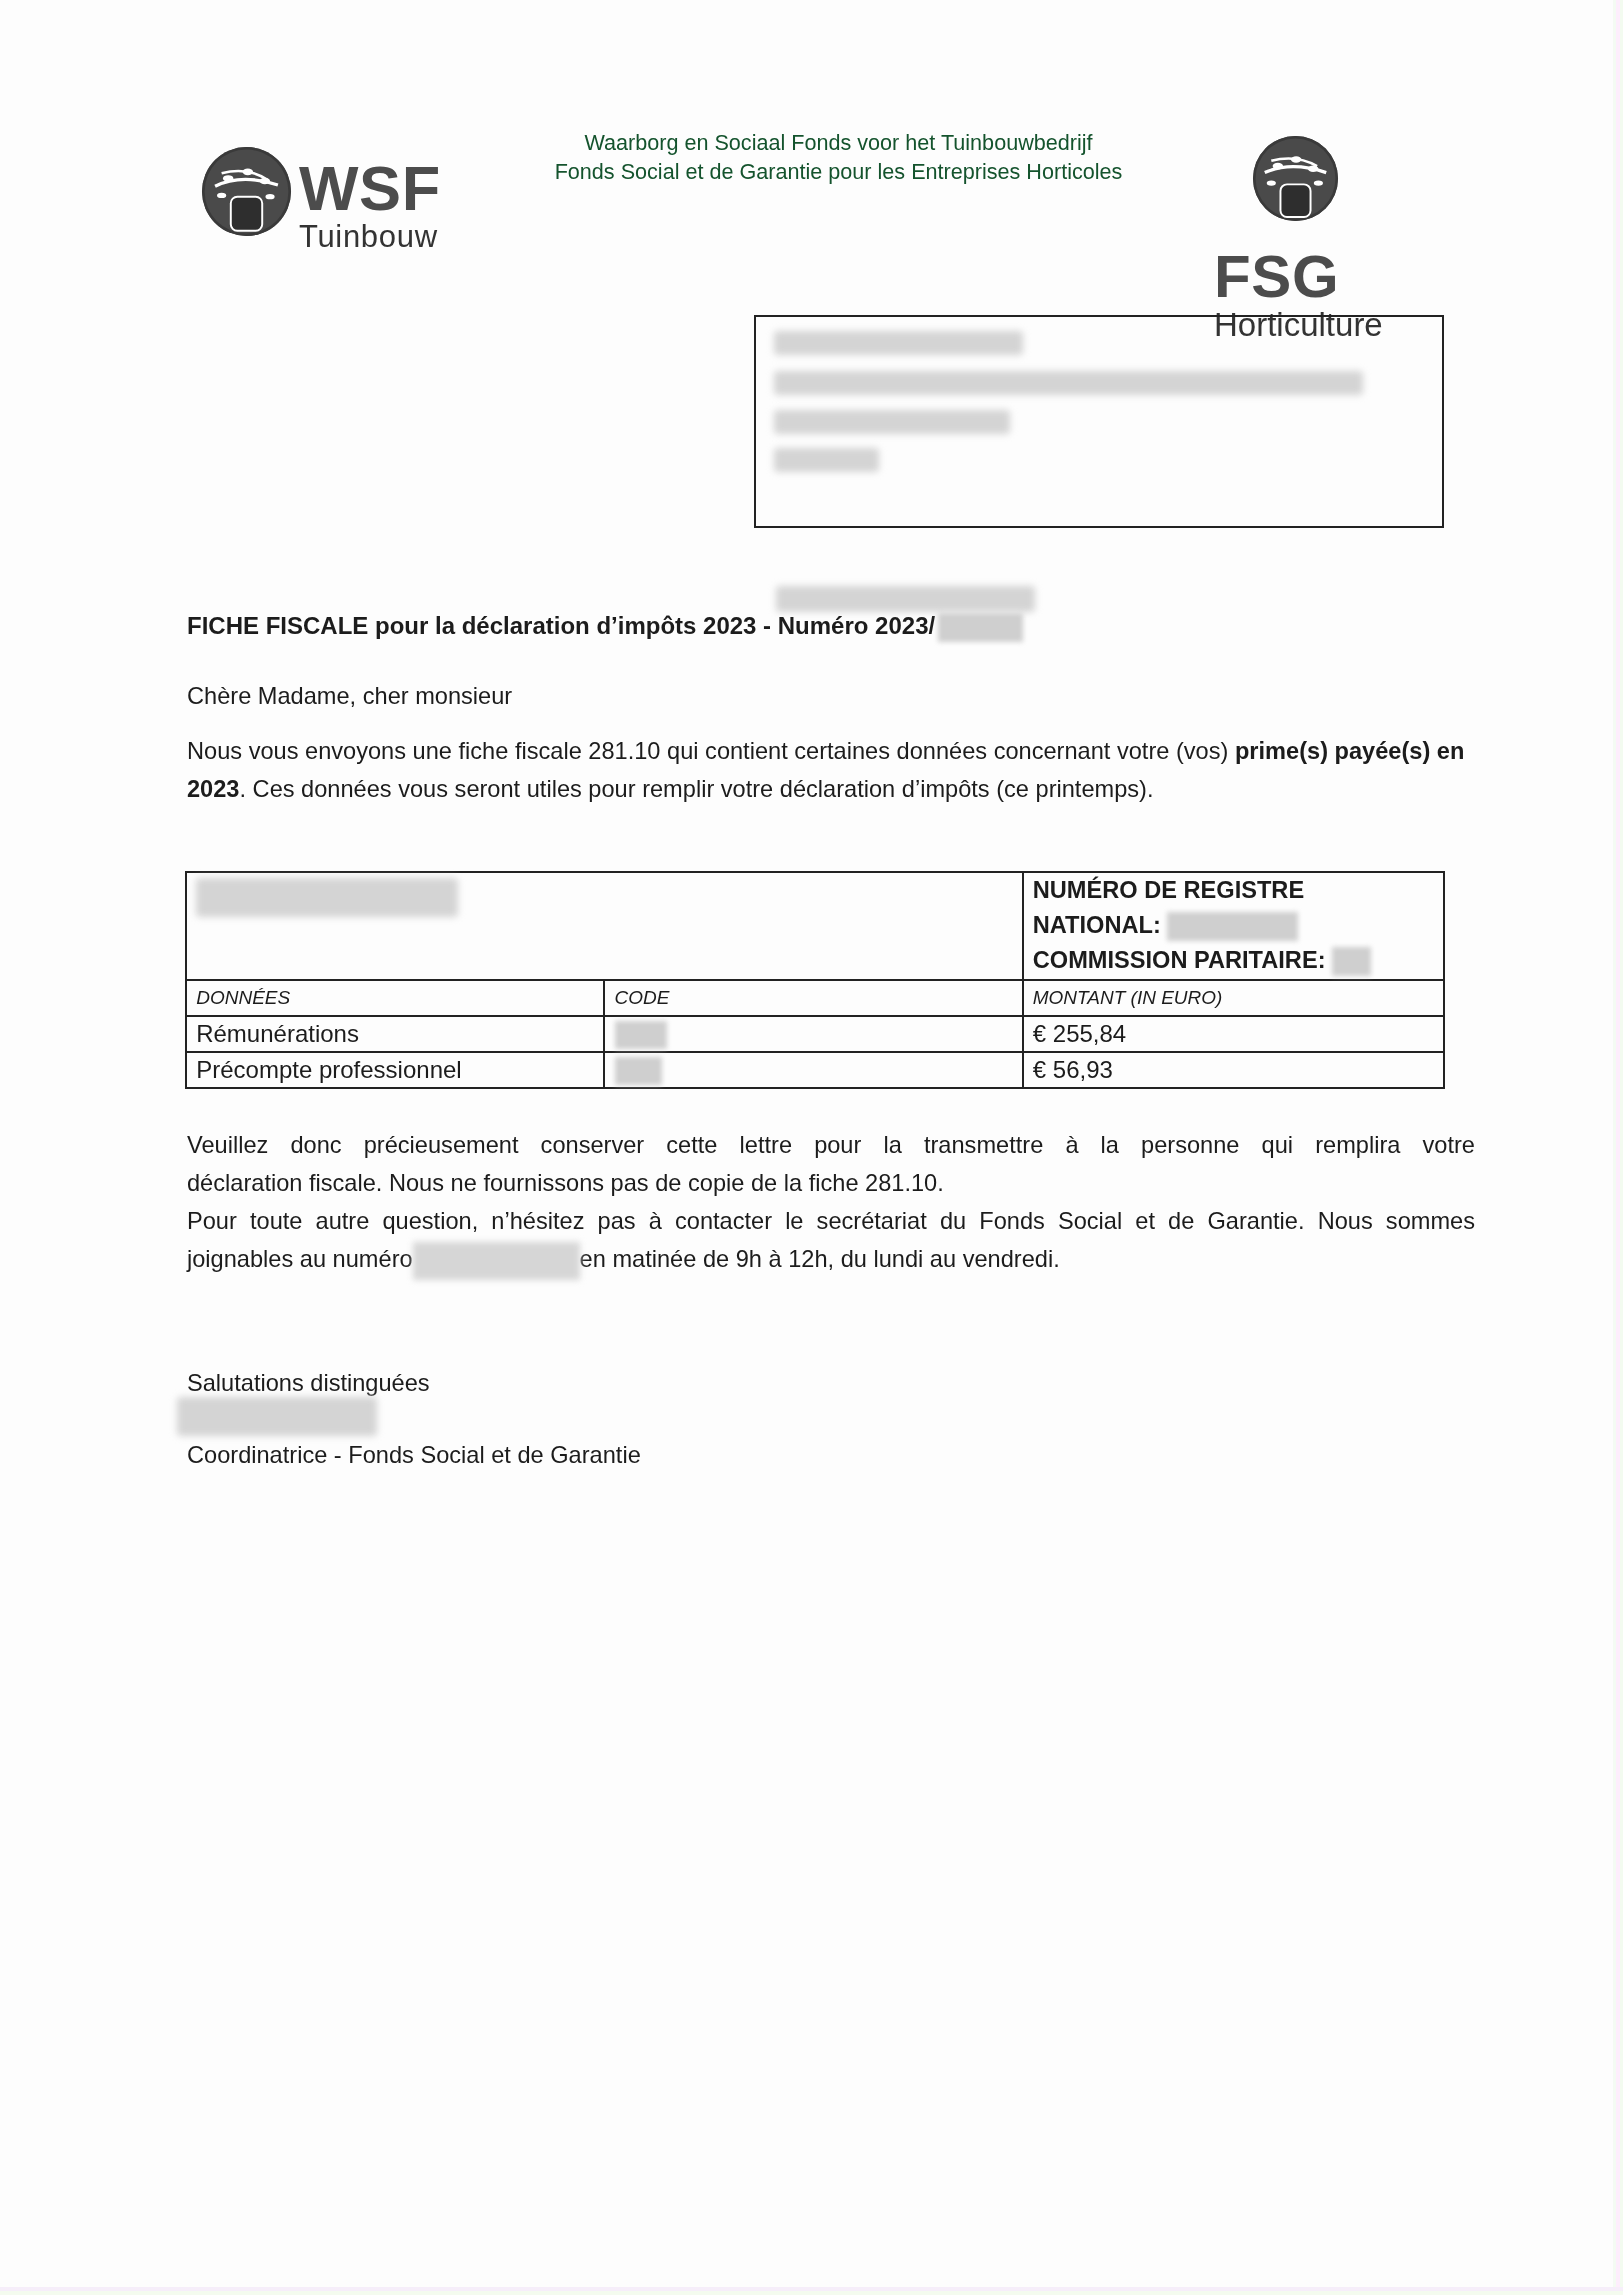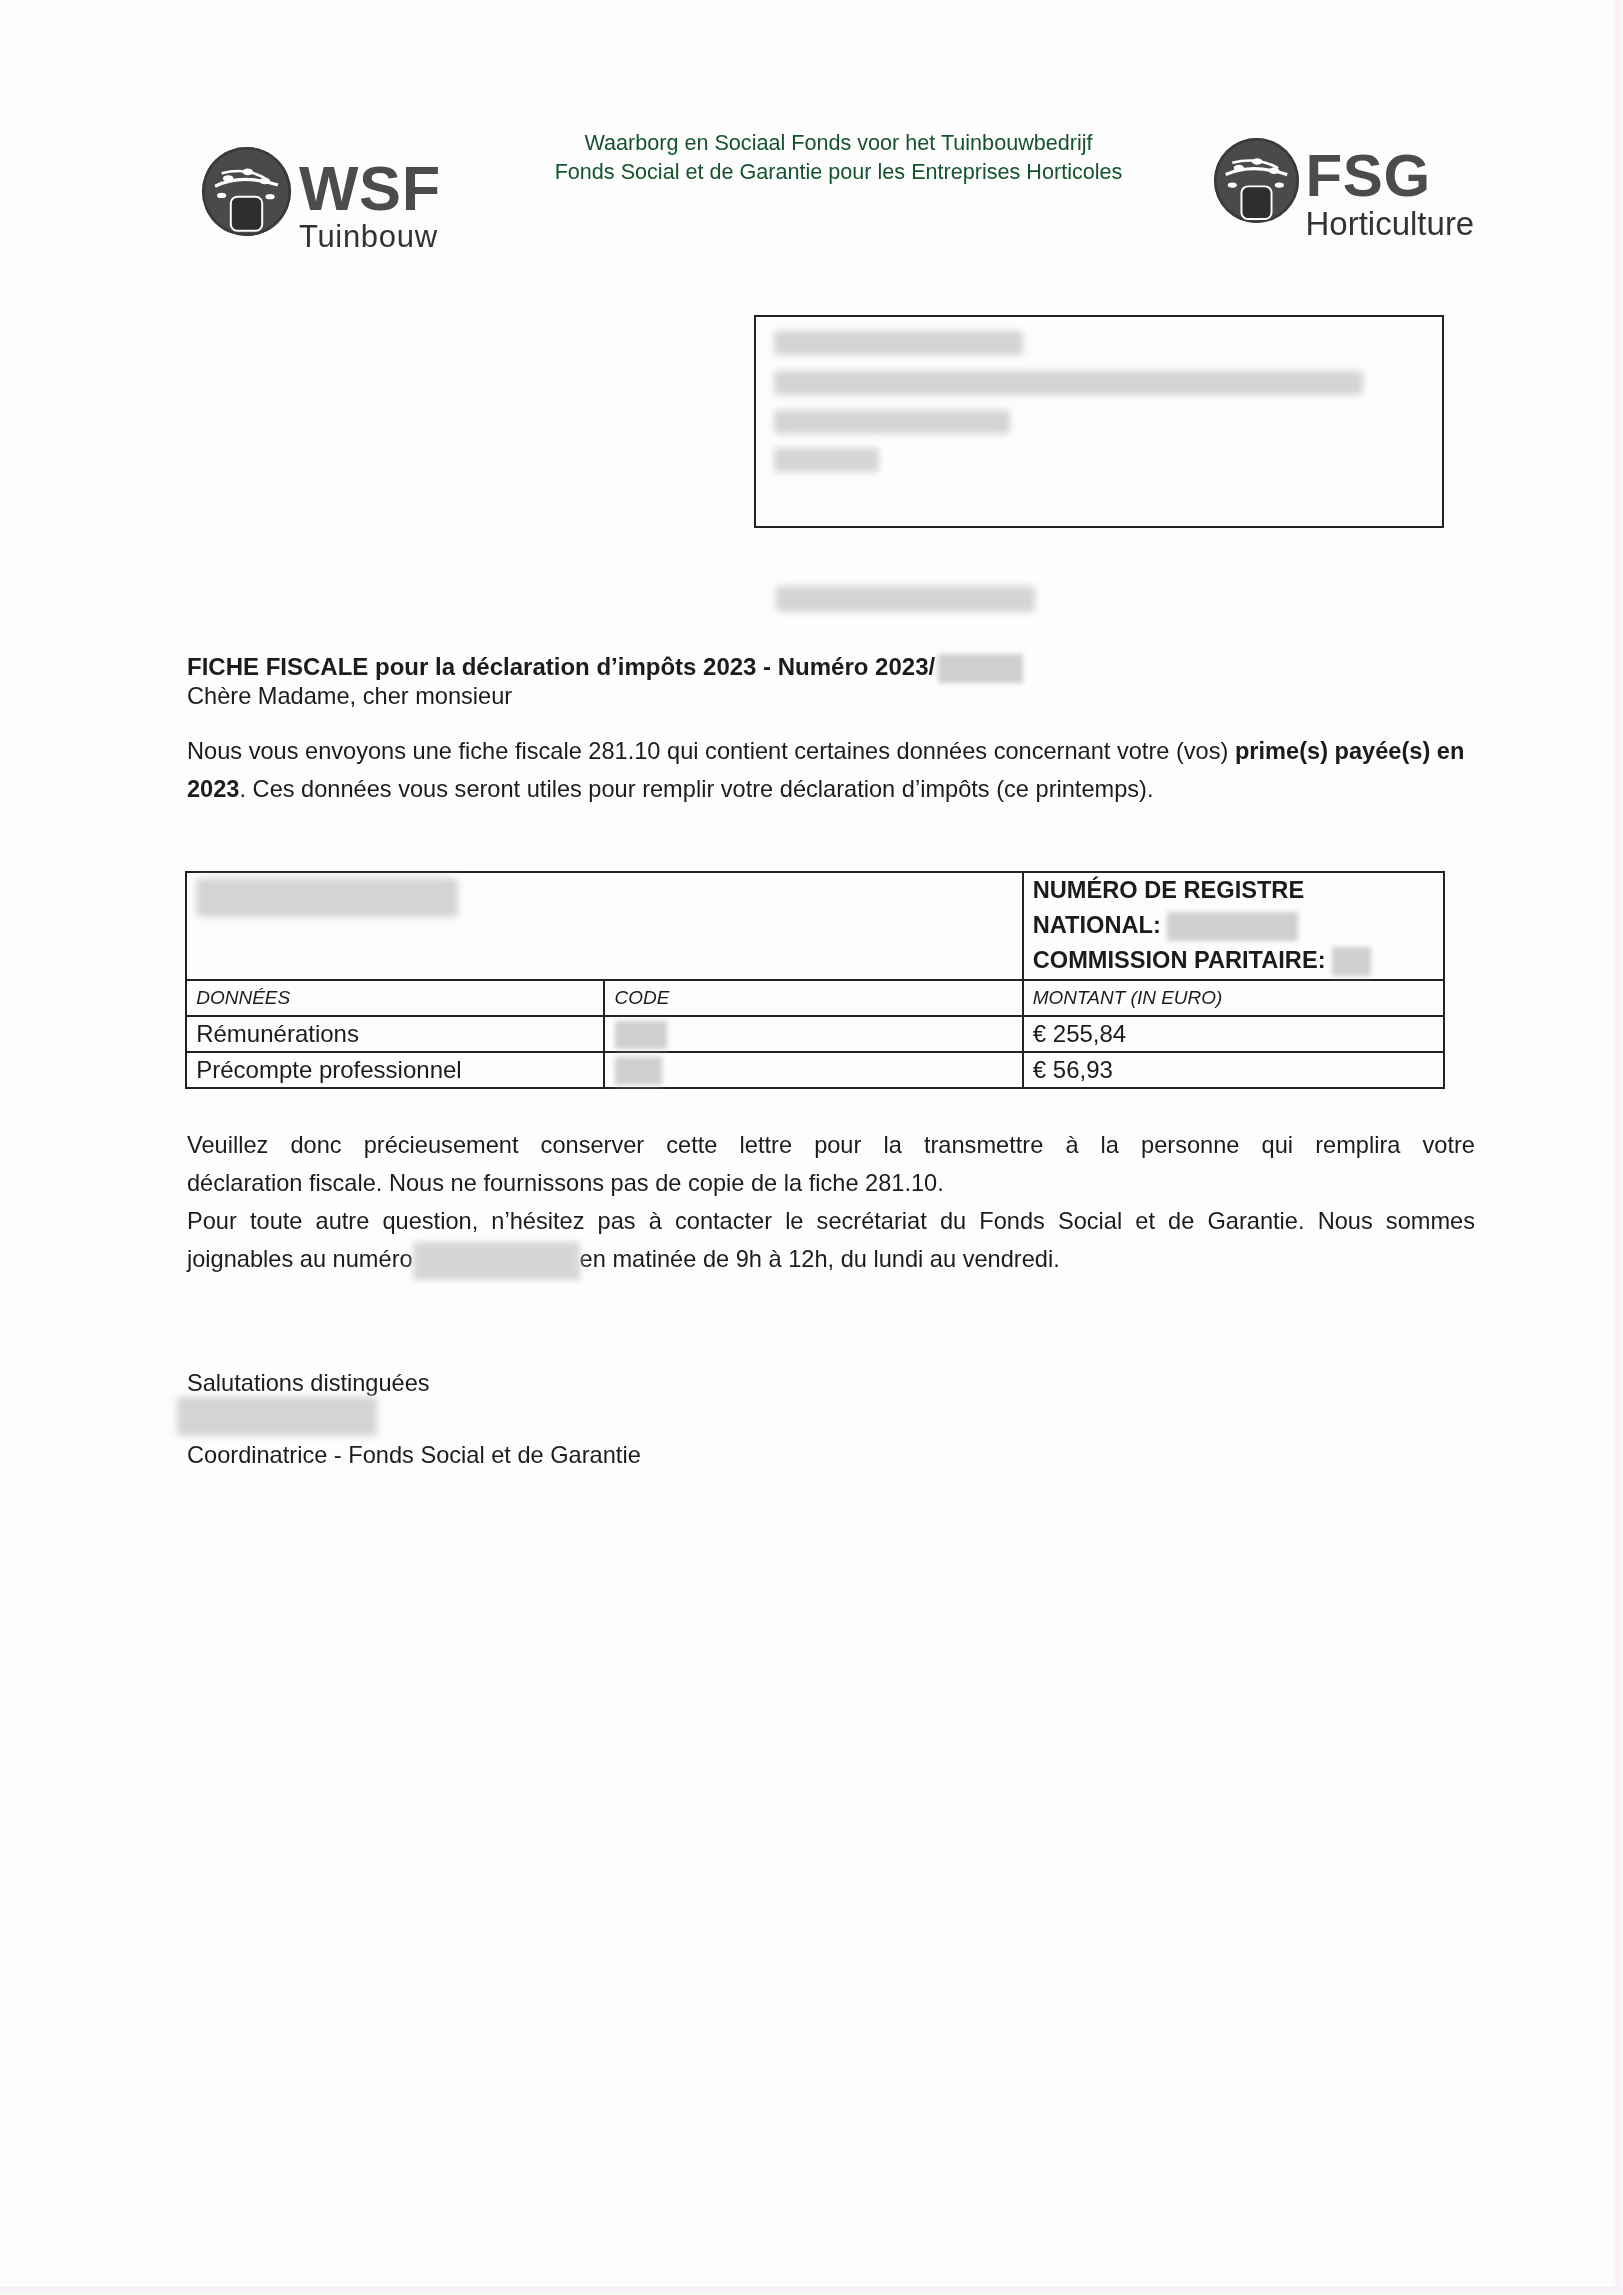--- a/index.html
+++ b/index.html
@@ -22,38 +22,38 @@
     .logo-emblem svg { position: absolute; left: 0; top: 0; }
     .logo-text { display: flex; flex-direction: column; line-height: 1; }
     .logo-abbr { font-weight: bold; color: #4c4c4c; letter-spacing: 0.7px; margin-top: 26px; }
     .logo-sub { color: #333; font-weight: normal; }
 
     .logo-wsf { left: 202px; top: 131px; }
     .logo-wsf .logo-emblem { width: 89px; height: 89px; margin-right: 7.9px; }
     .logo-wsf .logo-abbr { font-size: 63px; }
     .logo-wsf .logo-sub { font-size: 31px; margin-top: 1.3px; letter-spacing: 0.7px; }
 
-    .logo-fsg { left: 1214px; top: 120px; }
+    .logo-fsg { left: 1214px; top: 136px; flex-direction: column; }
     .logo-fsg .logo-emblem { width: 85px; height: 85px; margin-right: 6.5px; }
     .logo-fsg .logo-abbr { font-size: 60px; }
     .logo-fsg .logo-sub { font-size: 33px; margin-top: 1.3px; }
 
     .org-names { position: absolute; left: 511px; top: 128px; width: 655px; text-align: center;
       font-size: 21.6px; line-height: 29px; color: #14532d; }
 
     
     .address-box { position: absolute; left: 754px; top: 315px; width: 690px; height: 213px;
       border: 2px solid #222; box-sizing: border-box; }
     .redact { position: absolute; background: #d4d4d4; filter: blur(3.9px); border-radius: 3.9px; }
 
     .date-redact { left: 776px; top: 586px; width: 259px; height: 26px; }
 
     
     .text { position: absolute; left: 187px; font-family: "Liberation Sans", sans-serif; font-size: 23.6px; color: #1c1c1c; }
-    .subject { top: 653px; font-weight: bold; font-size: 24px; }
+    .subject { top: 612px; font-weight: bold; font-size: 24px; }
     .subject .inline-redact { display: inline-block; width: 85px; height: 29px; background: #cfcfcf;
       filter: blur(2.6px); vertical-align: middle; margin-left: 2.6px; }
     .salutation { top: 683px; }
     .para1 { top: 732px; width: 1288px; line-height: 38px; }
     .bold { font-weight: bold; }
 
     
     .fiscal-table { position: absolute; left: 185px; top: 871px; width: 1260px; border-collapse: collapse;
       font-family: "Liberation Sans", sans-serif; color: #1c1c1c; }
     .fiscal-table td { border: 2px solid #222; padding: 0 9.2px; vertical-align: middle; }

